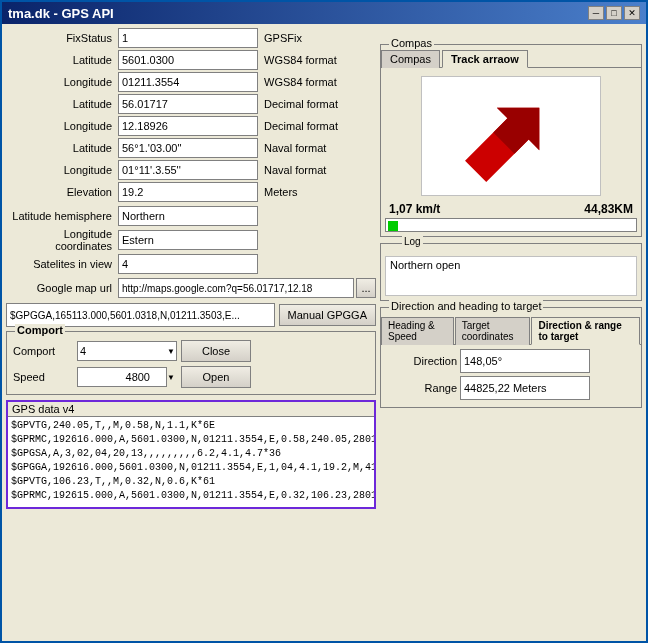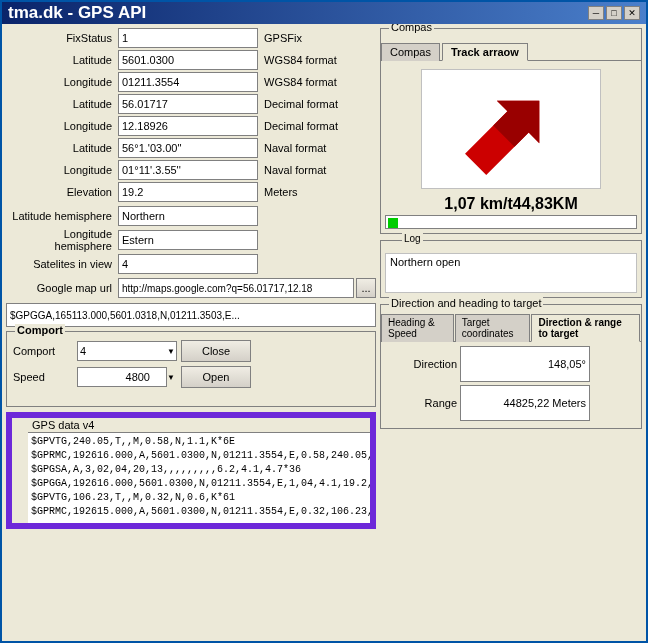--- a/index.html
+++ b/index.html
@@ -23,21 +23,21 @@
       background: linear-gradient(to right, #0a246a, #4a7fcb);
       color: white;
       padding: 3px 6px;
       display: flex;
       align-items: center;
       justify-content: space-between;
       height: 22px;
       flex-shrink: 0;
     }
     .title-bar-text {
-      font-size: 17px;
+      font-size: 13px;
       font-weight: bold;
     }
     .title-bar-buttons {
       display: flex;
       gap: 2px;
     }
     .title-btn {
       width: 16px;
       height: 14px;
       background: #d4d0c8;
@@ -88,21 +88,21 @@
       font-family: 'Tahoma', sans-serif;
     }
     .form-desc {
       color: #000;
       padding-left: 4px;
     }
 
     
     .comport-section {
       border: 1px solid #808080;
-      padding: 4px 6px 18px;
+      padding: 4px 6px 6px;
       margin-top: 2px;
       position: relative;
       background: #ece9d8;
     }
     .comport-legend {
       position: absolute;
       top: -8px;
       left: 8px;
       background: #ece9d8;
       padding: 0 2px;
@@ -178,24 +178,23 @@
       height: 20px;
       cursor: pointer;
       font-size: 11px;
       display: flex;
       align-items: center;
       justify-content: center;
     }
 
     
     .gps-data-section {
-      border: 6px solid #6d28d9;
+      border: 2px solid #6d28d9;
       margin-top: 3px;
       background: #ece9d8;
-      padding-left: 16px;
     }
     .gps-data-label {
       background: #ece9d8;
       padding: 1px 4px;
       font-size: 11px;
       border-bottom: 1px solid #808080;
     }
     .gps-data-text {
       background: white;
       font-size: 10px;
@@ -262,24 +261,24 @@
       height: 120px;
       display: flex;
       align-items: center;
       justify-content: center;
       background: white;
       border: 1px solid #c0c0c0;
       margin: 4px 0;
     }
     .speed-distance-row {
       display: flex;
-      justify-content: center;
+      justify-content: space-between;
       width: 100%;
       padding: 2px 4px;
-      font-size: 16px;
+      font-size: 12px;
       font-weight: bold;
     }
     .progress-bar-container {
       width: 100%;
       height: 14px;
       background: white;
       border: 1px solid #808080;
       padding: 2px;
     }
     .progress-bar-fill {
@@ -356,24 +355,23 @@
       grid-template-columns: 70px 130px;
       gap: 3px;
       align-items: center;
       margin-bottom: 3px;
     }
     .dir-label { font-size: 11px; text-align: right; }
     .dir-input {
       border: 1px solid #808080;
       background: white;
       padding: 8px 3px;
-      height: 36px;
+      height: 24px;
       font-size: 11px;
       font-family: 'Tahoma', sans-serif;
-      text-align: right;
     }
 
     
     .google-row {
       display: flex;
       align-items: center;
       gap: 2px;
     }
     .google-input {
       flex: 1;
@@ -436,39 +434,40 @@
         <span class="form-label">Elevation</span>
         <input class="form-input" value="19.2" readonly="" style="">
         <span class="form-desc">Meters</span>
       </div>
 
       <div class="form-grid" style="margin-top:2px;">
         <span class="form-label">Latitude hemisphere</span>
         <input class="form-input" value="Northern" readonly="" style="">
         <span class="form-desc"></span>
 
-        <span class="form-label">Longitude hemisphere</span>
+        <span class="form-label">Longitude coordinates</span>
         <input class="form-input" value="Estern" readonly="" style="">
         <span class="form-desc"></span>
 
         <span class="form-label">Satelites in view</span>
         <input class="form-input" value="4" readonly="" style="">
         <span class="form-desc"></span>
       </div>
 
       <div style="display:flex;align-items:center;gap:2px;margin-top:2px;">
         <span class="form-label" style="width:110px;flex-shrink:0;">Google map url</span>
         <div class="google-row" style="flex:1;">
           <input class="google-input" value="http://maps.google.com?q=56.01717,12.18" readonly="" style="">
           <button class="dots-btn">...</button>
         </div>
       </div>
 
       <div class="gpgga-row">
         <input class="gpgga-input" value="$GPGGA,165113.000,5601.0318,N,01211.3503,E..." readonly="" style="">
+        <button class="btn">Manual GPGGA</button>
       </div>
 
       <div class="comport-section">
         <span class="comport-legend">Comport</span>
         <div class="comport-grid">
           <span>Comport</span>
           <div class="select-wrapper">
             <select class="comport-select" style="width:100px;">
               <option>4</option>
               <option>1</option>
@@ -499,21 +498,21 @@
           <div>$GPGGA,192616.000,5601.0300,N,01211.3554,E,1,04,4.1,19.2,M,41.6,M,,0000*6A</div>
           <div>$GPVTG,106.23,T,,M,0.32,N,0.6,K*61</div>
           <div>$GPRMC,192615.000,A,5601.0300,N,01211.3554,E,0.32,106.23,280107,,*05</div>
         </div>
       </div>
 
     </div>
 
     <div class="right-panel">
 
-      <div class="compas-section" style="padding-top:13px;">
+      <div class="compas-section" style="padding-top:4px;margin-top:16px;">
         <span class="compas-legend">Compas</span>
         <div class="tab-bar">
           <div class="tab">Compas</div>
           <div class="tab active">Track arraow</div>
         </div>
         <div class="compas-body">
           <div class="arrow-container">
 
             <svg width="140" height="110" viewBox="0 0 140 110">
 

